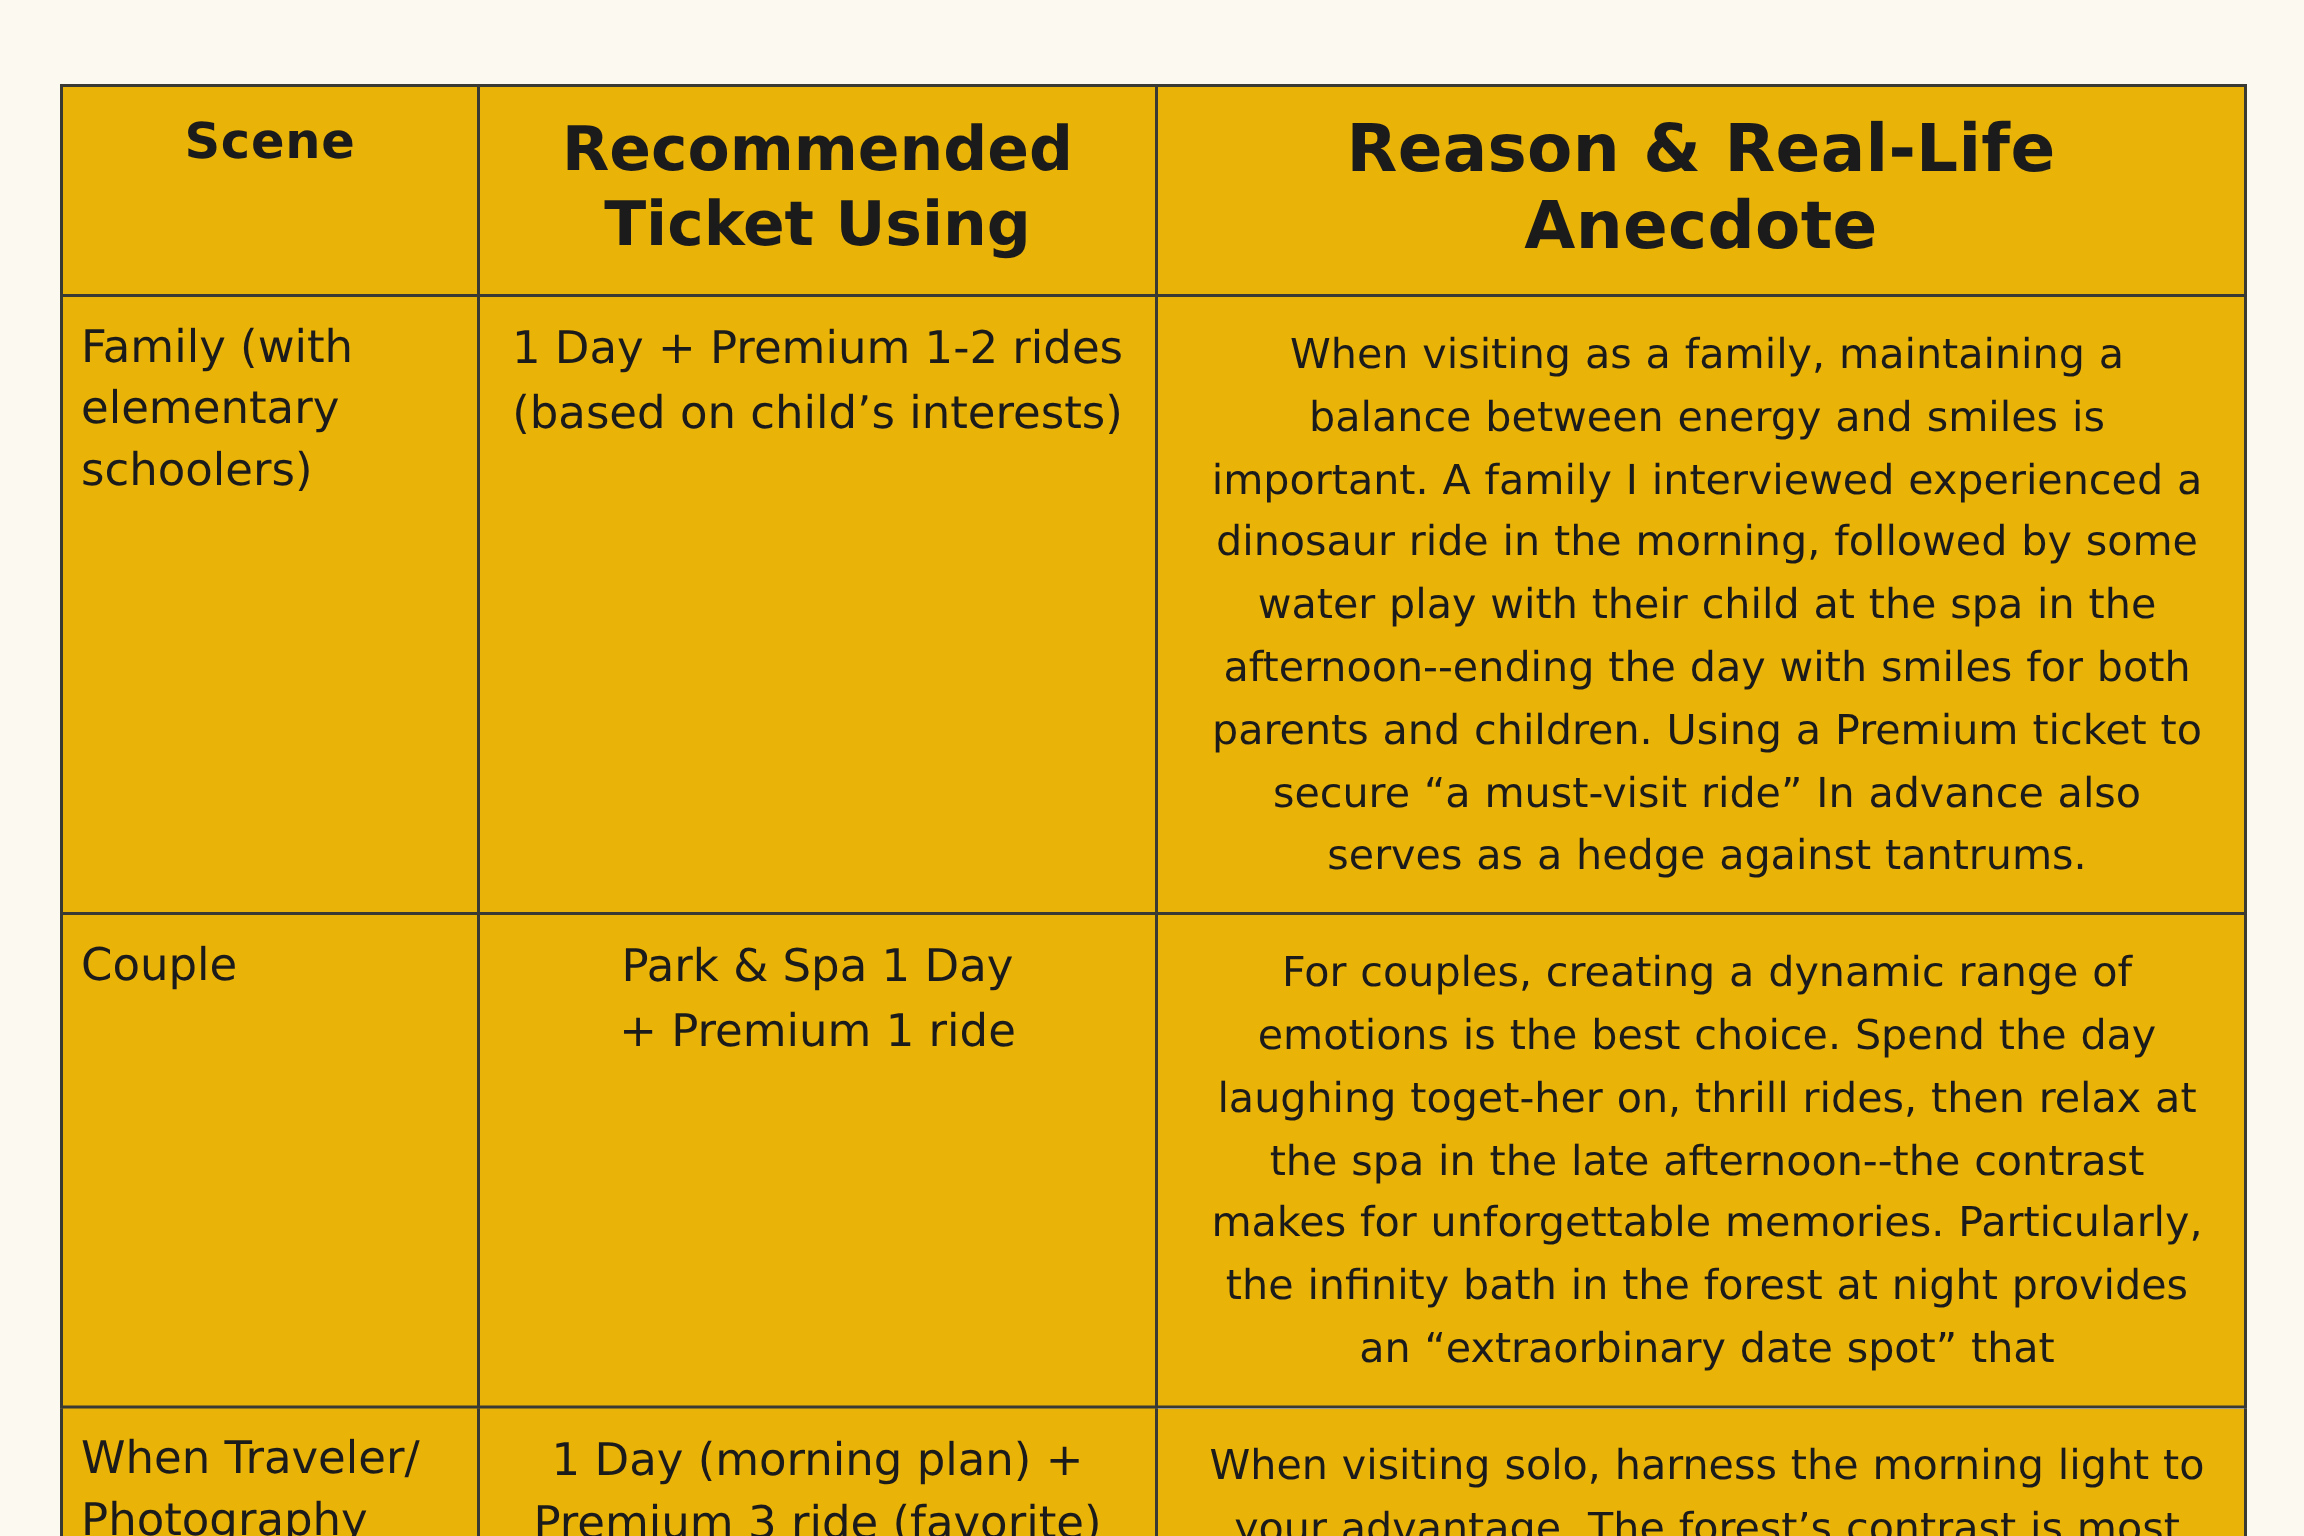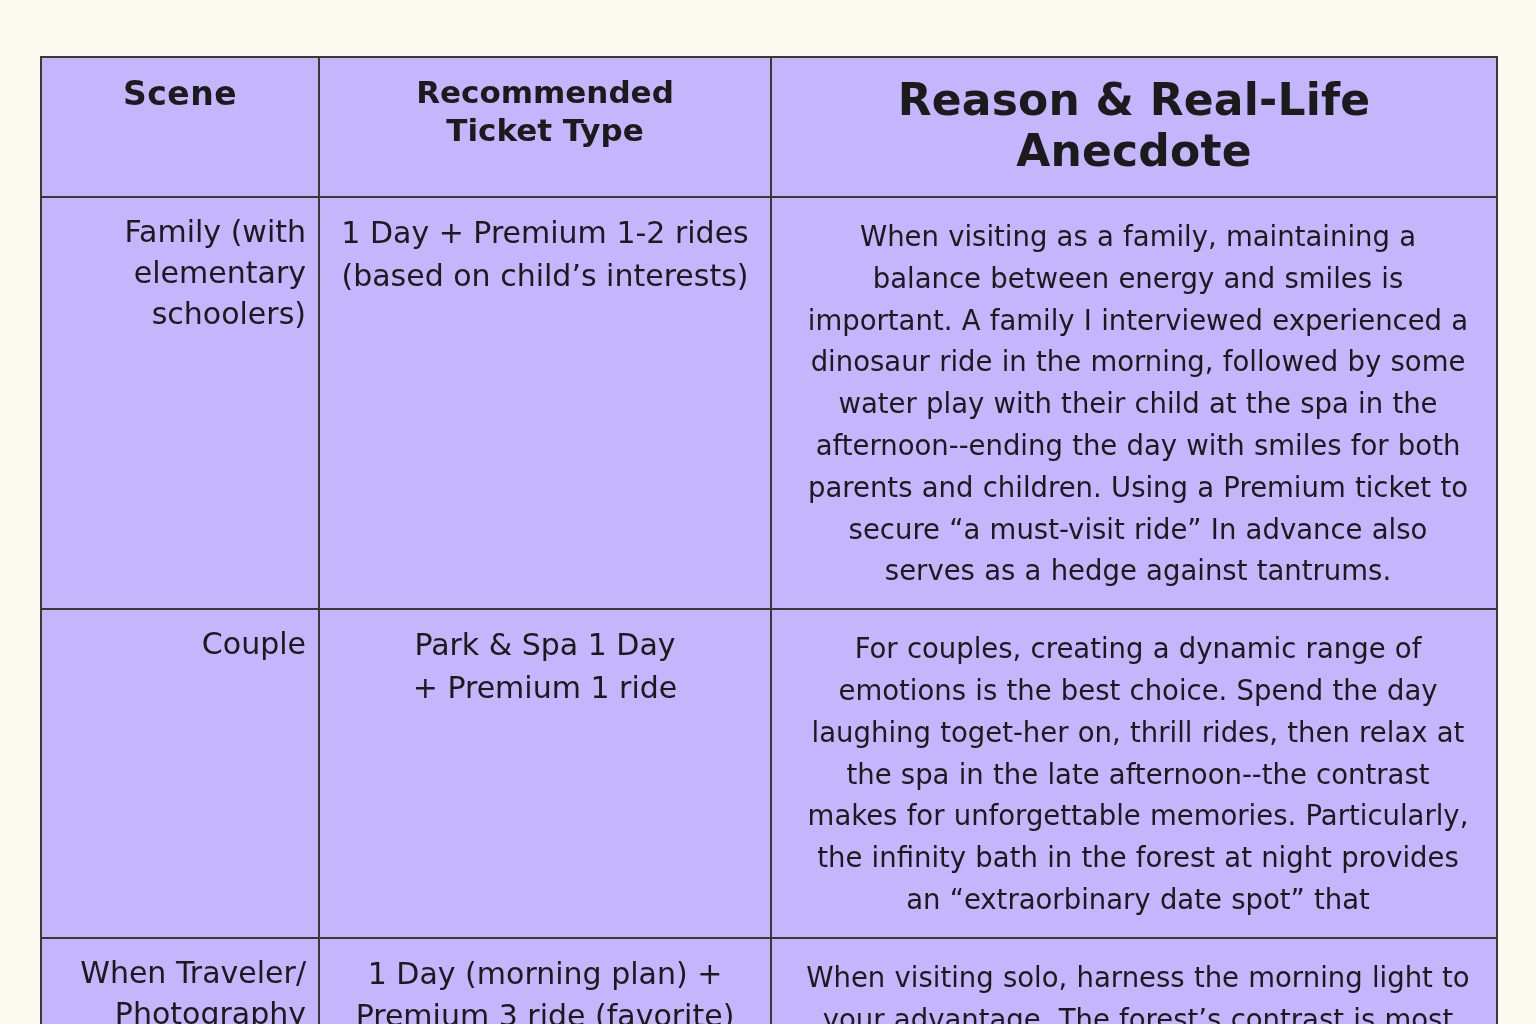--- a/index.html
+++ b/index.html
@@ -28,41 +28,41 @@
     width: 1456px;
     border-collapse: collapse;
     table-layout: fixed;
     background: #fcfbf3;
   }
 
   table.recommend-table th,
   table.recommend-table td {
     border: 2px solid #3a3a34;
     vertical-align: top;
-    background: #c4b5fd;
+    background: #eab308;
   }
 
   
   col.col-scene   { width: 278px; }
   col.col-ticket  { width: 452px; }
   col.col-reason  { width: 726px; }
 
   thead th {
     text-align: center;
     vertical-align: middle;
     font-weight: bold;
     padding: 16px 10px 20px 10px;
     height: 78px;
   }
   .th-scene  { font-size: 33px; letter-spacing: .5px; }
-  .th-ticket { font-size: 31px; line-height: 1.22; }
+  .th-ticket { font-size: 41px; line-height: 1.22; }
   .th-reason { font-size: 44px; letter-spacing: .2px; }
 
   td.cell-scene {
-    text-align: right;
+    text-align: left;
     vertical-align: middle;
     font-size: 30px;
     line-height: 1.36;
     padding: 14px 12px;
     font-weight: 400;
   }
   td.cell-ticket {
     text-align: center;
     vertical-align: middle;
     font-size: 30px;
@@ -96,21 +96,21 @@
     <colgroup>
       <col class="col-scene">
       <col class="col-ticket">
       <col class="col-reason">
     </colgroup>
     <thead>
       <tr>
         <th class="th-scene">Scene</th>
         <th class="th-ticket">
           <div>Recommended</div>
-          <div>Ticket Type</div>
+          <div>Ticket Using</div>
         </th>
         <th class="th-reason">Reason &amp; Real-Life Anecdote</th>
       </tr>
     </thead>
     <tbody>
       <tr class="row-family">
         <td class="cell-scene">
           <div>Family (with</div>
           <div>elementary</div>
           <div>schoolers)</div>

